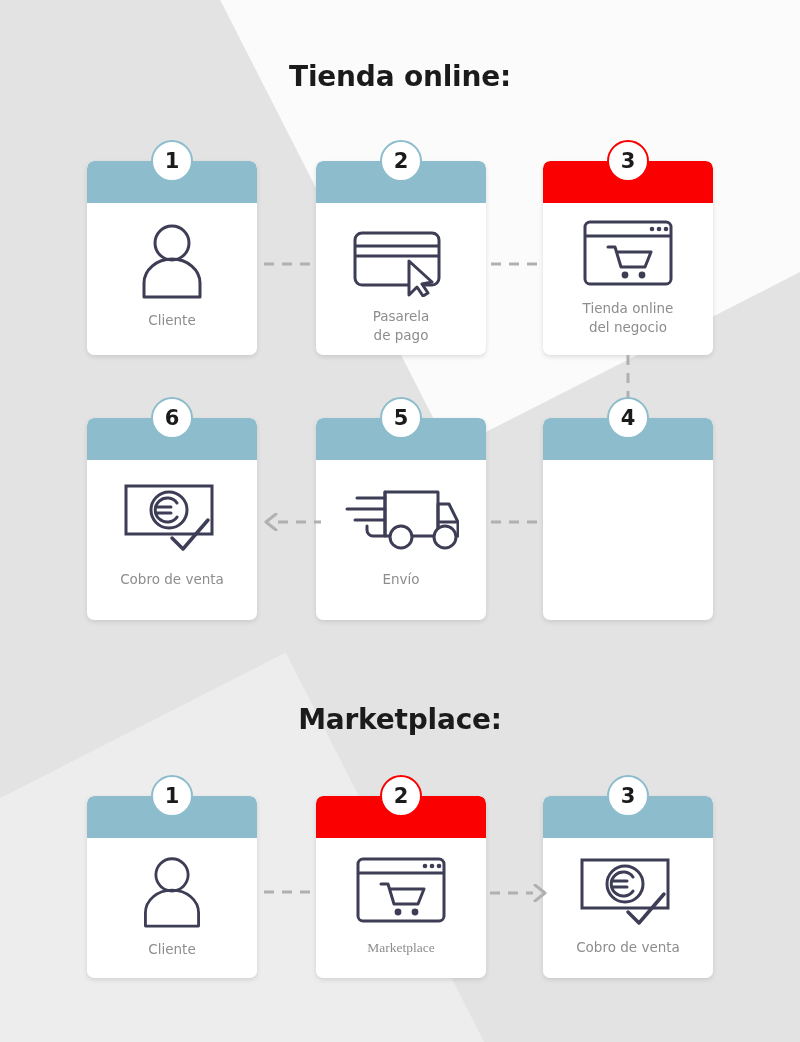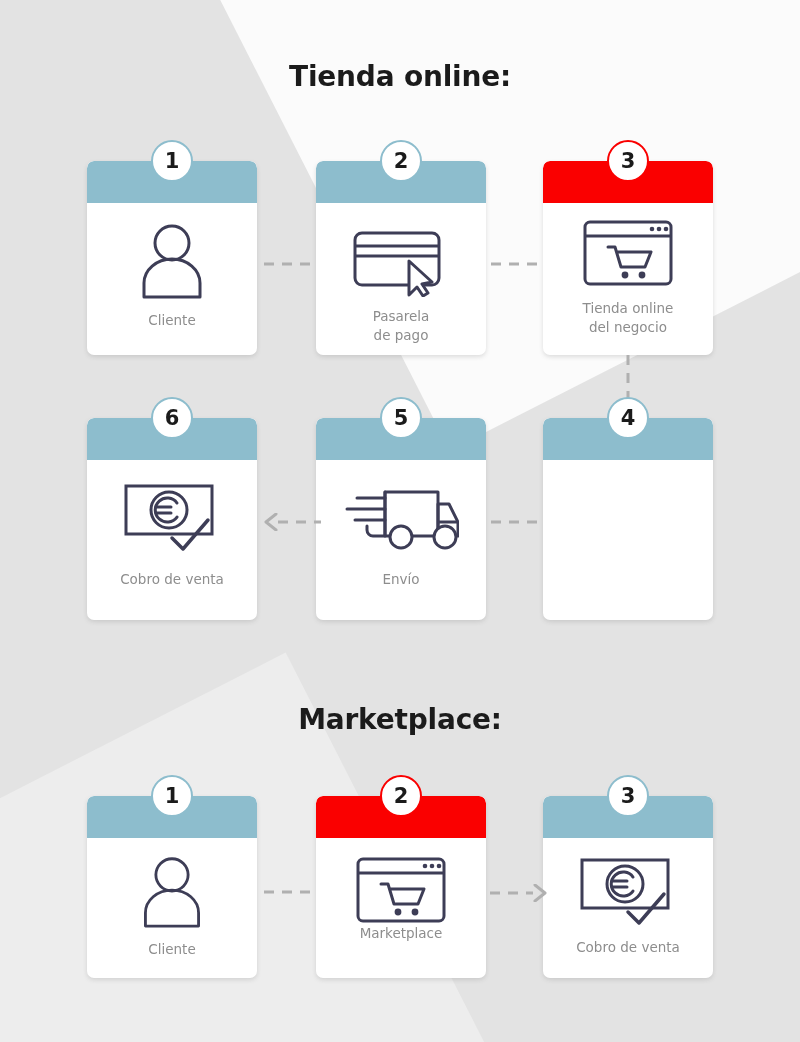--- a/index.html
+++ b/index.html
@@ -238,21 +238,21 @@
           <rect x="3" y="3" width="86" height="62" rx="5" fill="none" stroke="#3d3d56" stroke-width="3"></rect>
           <line x1="3" y1="17" x2="89" y2="17" stroke="#3d3d56" stroke-width="3"></line>
           <circle cx="70" cy="10" r="2.3" fill="#3d3d56"></circle>
           <circle cx="77" cy="10" r="2.3" fill="#3d3d56"></circle>
           <circle cx="84" cy="10" r="2.3" fill="#3d3d56"></circle>
           <path d="M26 28 L33 28 L39 48 L63 48 L69 33 L35 33" fill="none" stroke="#3d3d56" stroke-width="3" stroke-linecap="round" stroke-linejoin="round"></path>
           <circle cx="43" cy="56" r="3.4" fill="#3d3d56"></circle>
           <circle cx="60" cy="56" r="3.4" fill="#3d3d56"></circle>
         </svg>
       </div>
-      <div class="card-label" style="margin-top:0;">Marketplace</div>
+      <div class="card-label" style="margin-top:14px;font-family:Liberation Serif, serif;">Marketplace</div>
     </div>
   </div>
   <div class="step-circle red" style="left:380px;top:775px;">2</div>
 
   <div class="card" style="left:543px;top:796px;height:182px;">
     <div class="card-head"></div>
     <div class="card-body">
       <div class="icon-slot" style="margin-top:16px;height:72px;">
         <svg width="100" height="72" viewBox="0 0 100 72">
           <rect x="4" y="6" width="86" height="48" fill="none" stroke="#3d3d56" stroke-width="3"></rect>

